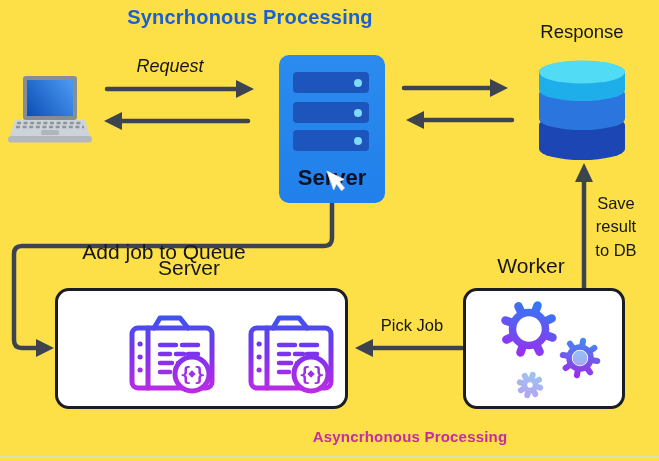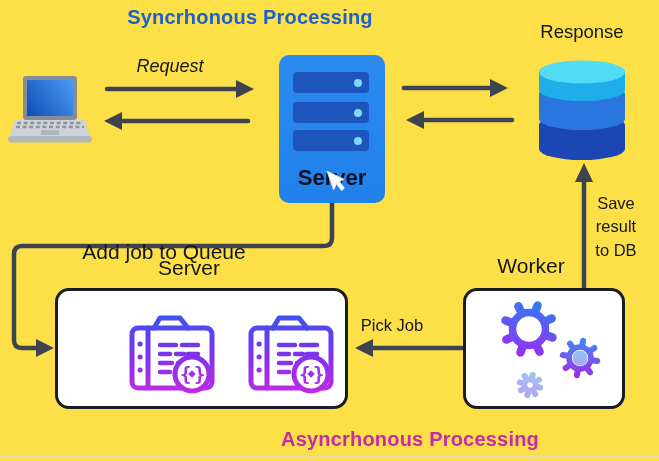--- a/index.html
+++ b/index.html
@@ -4,29 +4,29 @@
 <style>
   html,body{margin:0;padding:0;background:#fff;}
   #canvas{
     position:relative;width:659px;height:461px;background:#fde047;overflow:hidden;
     font-family:"Liberation Sans","DejaVu Sans",sans-serif;color:#17191f;
   }
   .abs{position:absolute;}
   .ctr{transform:translateX(-50%);white-space:nowrap;}
   .title{font-weight:700;font-size:20px;letter-spacing:.2px;}
   .title-sync{color:#1b60cf;left:250px;top:6px;}
-  .title-async{color:#c52ba8;left:410px;top:428px;font-size:20px;}
+  .title-async{color:#c52ba8;left:410px;top:428px;font-size:15px;}
   .lbl{font-size:18px;font-weight:500;color:#14161c;}
   .lbl-request{left:170px;top:56px;font-style:italic;}
   .lbl-response{left:176px;top:128px;}
   .lbl-database{left:582px;top:21px;font-size:18.5px;}
   .lbl-addjob{left:164px;top:219px;font-size:21px;margin-top:21px;}
   .lbl-queue{left:189px;top:256px;font-size:21px;}
   .lbl-worker{left:531px;top:254px;font-size:21px;text-align:center;}
-  .lbl-pickjob{left:392px;top:316px;font-size:16.5px;}
+  .lbl-pickjob{left:412px;top:316px;font-size:16.5px;}
   .lbl-save{left:582px;top:192px;width:68px;text-align:center;font-size:16.5px;
     line-height:1.42;white-space:pre-line;font-weight:500;}
   
   .server{left:279px;top:55px;width:106px;height:148px;border-radius:10px;
     background:linear-gradient(180deg,#2b8bee,#2180ea);}
   .slot{position:absolute;left:14px;width:76px;height:21px;border-radius:4px;background:#1d55bd;}
   .slot .dot{position:absolute;right:7px;top:50%;width:8px;height:8px;margin-top:-4px;
     border-radius:50%;background:#7fd9f8;}
   .server-label{position:absolute;left:0;right:0;bottom:12px;text-align:center;
     font-size:22px;font-weight:700;color:#0d1126;}

